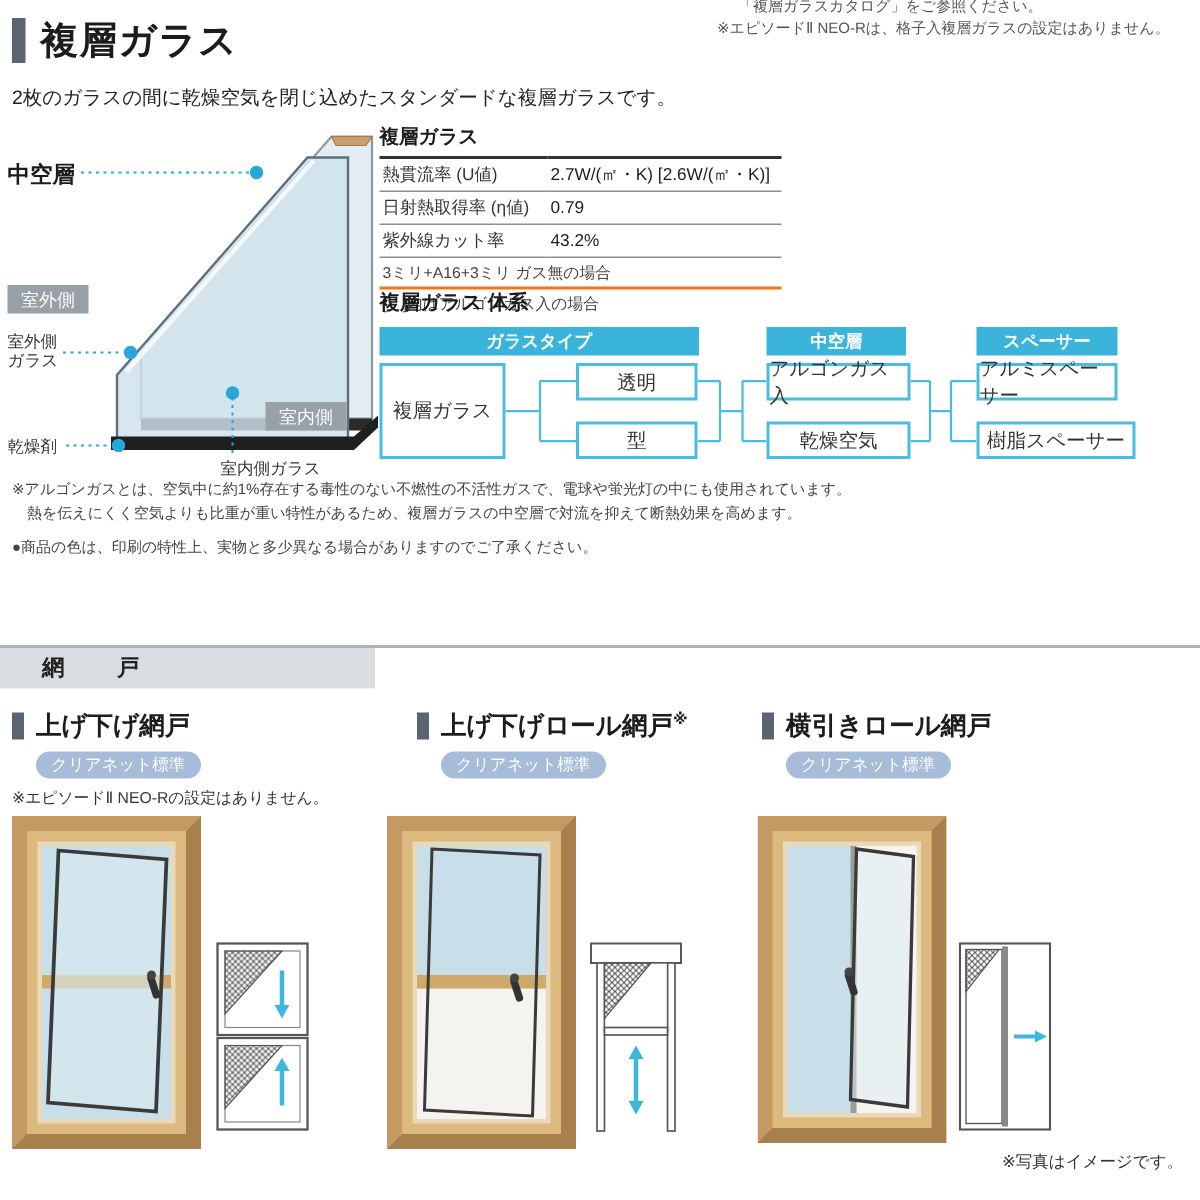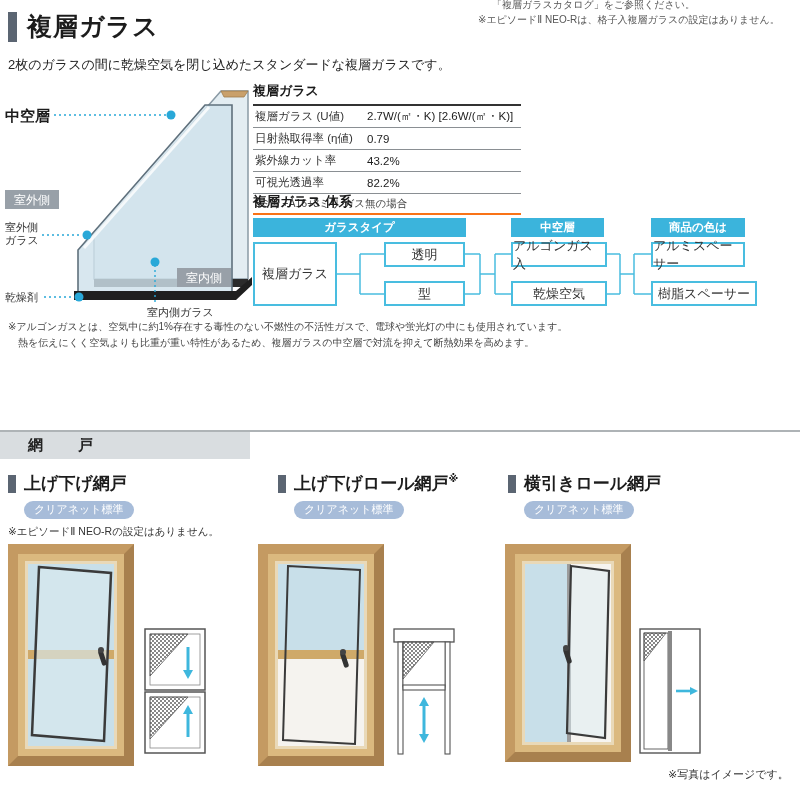--- a/index.html
+++ b/index.html
@@ -118,67 +118,64 @@
       <text x="204" y="204" font-size="12" fill="#fff" text-anchor="middle">室内側</text>
     </g>
     <text x="147" y="238" font-size="11" fill="#333">室内側ガラス</text>
   </svg>
 
   <div class="spec">
     <div class="title">複層ガラス</div>
     <table>
       <tbody>
         <tr>
-          <td>複層ガラス (U値)</td>
+          <td>熱貫流率 (U値)</td>
           <td class="val">2.7W/(㎡・K) [2.6W/(㎡・K)]</td>
         </tr>
         <tr>
           <td>日射熱取得率 (η値)</td>
           <td class="val">0.79</td>
         </tr>
         <tr>
           <td>紫外線カット率</td>
           <td class="val">43.2%</td>
-        </tr>
-        <tr>
-          <td>可視光透過率</td>
-          <td class="val">82.2%</td>
         </tr>
       </tbody>
     </table>
     <div class="tnote tnote1">3ミリ+A16+3ミリ ガス無の場合</div>
     <div class="tnote">[　]内はアルゴンガス入の場合</div>
   </div>
 
   <div class="system">
     <div class="title">複層ガラス 体系</div>
     <div class="chart">
       <svg class="wires" width="492" height="92" viewBox="0 0 492 92">
         <g stroke="#49bde0" stroke-width="1.5" fill="none">
           <path d="M84 56 H107 M107 36 V76 M107 36 H131 M107 76 H131"></path>
           <path d="M212 36 H227 M212 76 H227 M227 36 V76 M227 56 H242 M242 36 V76 M242 36 H258 M242 76 H258"></path>
           <path d="M354 36 H367 M354 76 H367 M367 36 V76 M367 56 H381 M381 36 V76 M381 36 H398 M381 76 H398"></path>
         </g>
       </svg>
       <div class="chead" style="left:0;top:0;width:213px">ガラスタイプ</div>
       <div class="chead" style="left:258px;top:0;width:93px">中空層</div>
-      <div class="chead" style="left:398px;top:0;width:94px">商品の色は</div>
+      <div class="chead" style="left:398px;top:0;width:94px">スペーサー</div>
 
       <div class="cbox" style="left:0;top:24px;width:84px;height:64px">複層ガラス</div>
       <div class="cbox" style="left:131px;top:24px;width:81px;height:25px">透明</div>
       <div class="cbox" style="left:131px;top:63px;width:81px;height:25px">型</div>
       <div class="cbox" style="left:258px;top:24px;width:96px;height:25px">アルゴンガス入</div>
       <div class="cbox" style="left:258px;top:63px;width:96px;height:25px">乾燥空気</div>
       <div class="cbox" style="left:398px;top:24px;width:94px;height:25px">アルミスペーサー</div>
       <div class="cbox" style="left:398px;top:63px;width:106px;height:25px">樹脂スペーサー</div>
     </div>
   </div>
 
   <div class="notes">※アルゴンガスとは、空気中に約1%存在する毒性のない不燃性の不活性ガスで、電球や蛍光灯の中にも使用されています。
 　熱を伝えにくく空気よりも比重が重い特性があるため、複層ガラスの中空層で対流を抑えて断熱効果を高めます。</div>
+  <div class="note-dot">●商品の色は、印刷の特性上、実物と多少異なる場合がありますのでご了承ください。</div>
 
   <div class="amido-banner">
     <div class="box">網　戸</div>
   </div>
 
   <div class="sub-col" style="left:8px">
     <div class="sub-heading">
       <div class="sq"></div>
       <div class="txt">上げ下げ網戸</div>
     </div>

